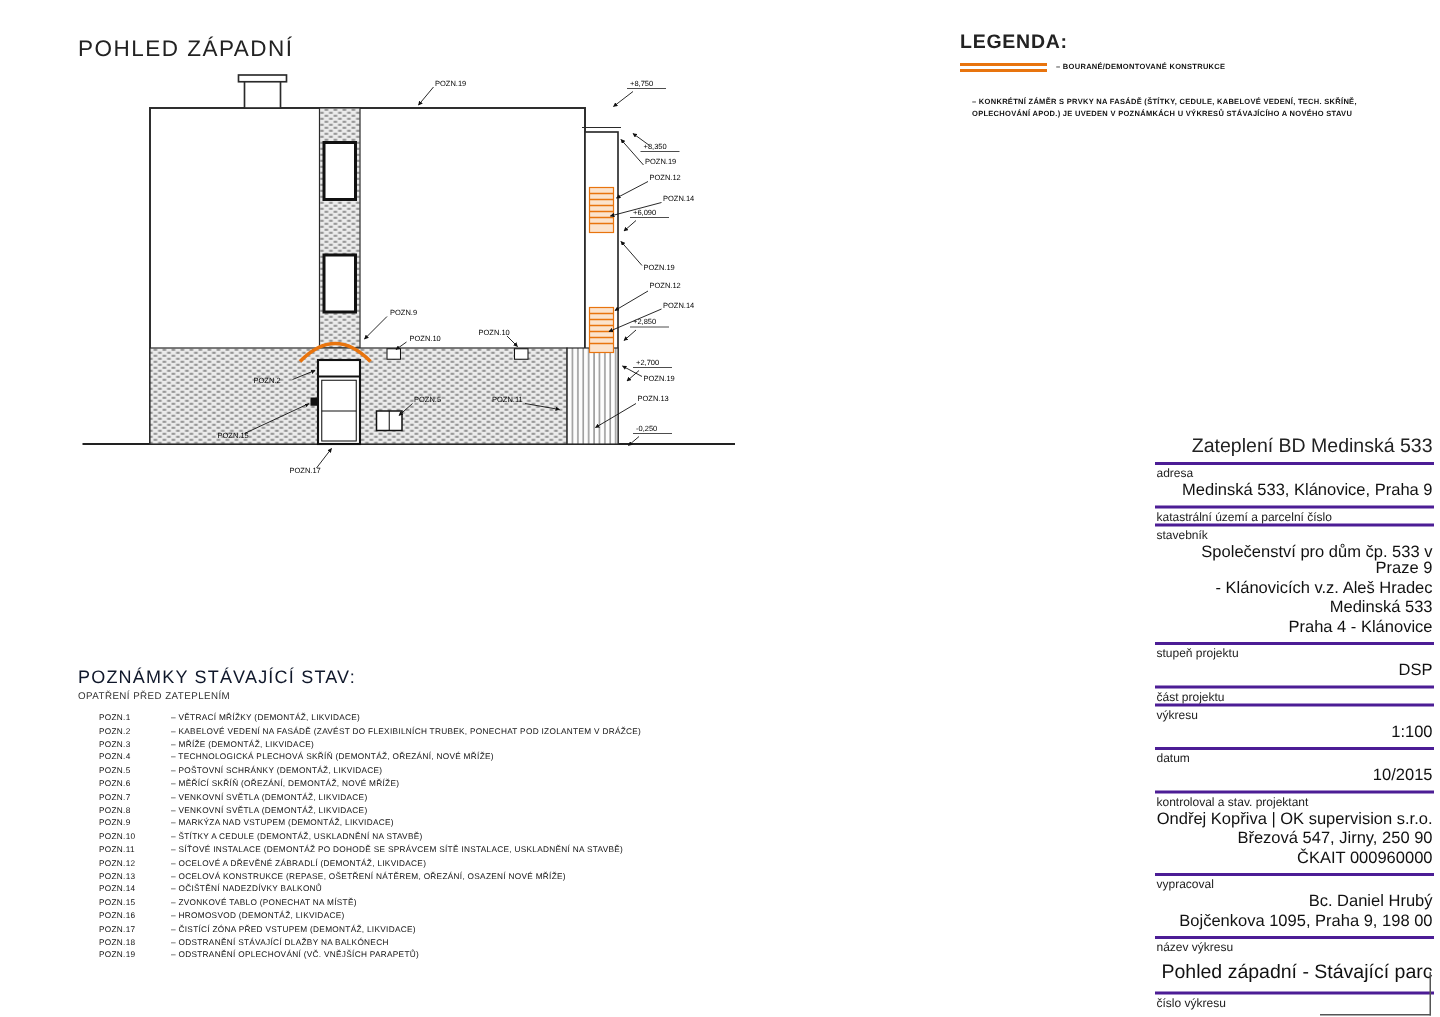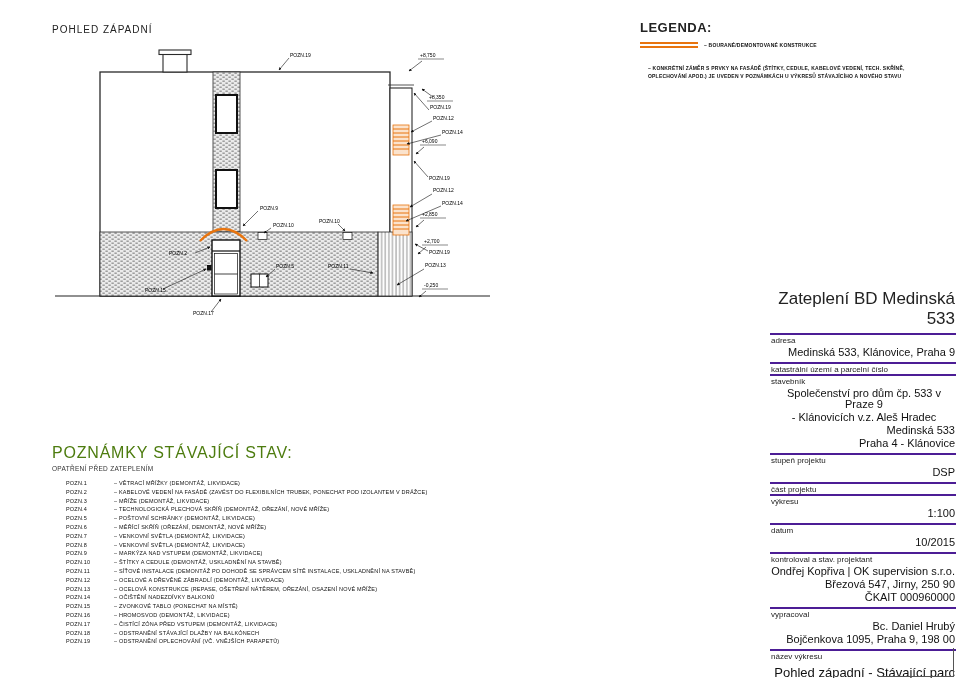--- a/index.html
+++ b/index.html
@@ -1,46 +1,46 @@
 <!DOCTYPE html>
 <html><head>
 <meta charset="utf-8">
 <style>
   html,body{margin:0;padding:0;background:#fff;}
   #sheet{position:relative;width:960px;height:678px;background:#ffffff;overflow:hidden;
          font-family:"Liberation Sans",sans-serif;color:#111;}
   .abs{position:absolute;}
   
-  #view-title{left:52px;top:24px;font-size:10px;letter-spacing:1px;color:#222;}
+  #view-title{left:52px;top:24px;font-size:15px;letter-spacing:1px;color:#222;}
   
   #elev{left:45px;top:38px;}
   svg text{font-family:"Liberation Sans",sans-serif;font-size:5px;fill:#000;}
   
   #legend{left:640px;top:20px;width:320px;font-weight:bold;}
   .legend-title{font-size:13px;letter-spacing:.5px;color:#222;}
   .legend-item{display:flex;align-items:center;margin-top:7px;}
   .swatch{width:58px;height:6px;margin-right:6px;display:flex;flex-direction:column;justify-content:space-between;}
   .swatch span{display:block;height:2px;background:#e8740e;}
   .legend-item-label{font-size:5px;letter-spacing:.2px;}
   .legend-note{margin-top:16px;margin-left:8px;font-size:5px;line-height:8px;letter-spacing:.2px;width:310px;}
   
   #notes{left:52px;top:444px;width:460px;}
-  .notes-title{font-size:16px;letter-spacing:.8px;color:#4d7c0f;}
+  .notes-title{font-size:12px;letter-spacing:.8px;color:#0f172a;}
   .notes-sub{font-size:6.5px;color:#333;margin-top:3px;letter-spacing:.3px;}
   .notes-list{margin-top:7px;}
   .note-row{display:flex;font-size:5.5px;line-height:8.8px;letter-spacing:.2px;}
   .note-id{flex:none;width:48px;padding-left:14px;}
   .note-text{flex:1;}
   
   #tblock{left:770px;top:286px;width:186px;}
-  .tb-project{font-size:17px;text-align:right;padding:3px 1px 4px 0;color:#222;}
+  .tb-project{font-size:13px;text-align:right;padding:3px 1px 4px 0;color:#222;}
   .tb-row{border-top:2px solid #4c1d95;}
   .tb-label{font-size:8px;line-height:9px;padding:1px 0 0 1px;color:#222;}
   .tb-value{font-size:11px;line-height:11px;text-align:right;padding:2px 1px 4px 0;}
-  .tb-left{text-align:center;padding-left:3px;}
+  .tb-left{text-align:right;padding-left:3px;}
   .tb-big{font-size:13px;line-height:15px;padding:4px 1px 6px 0;}
   .corner-v{left:953px;top:648px;width:1px;height:29px;background:#555;}
   .corner-h{left:880px;top:676px;width:74px;height:1px;background:#555;}
 </style>
 </head>
 <body>
 
 <div id="sheet">
 
   <div id="view-title" class="abs">POHLED ZÁPADNÍ</div>

